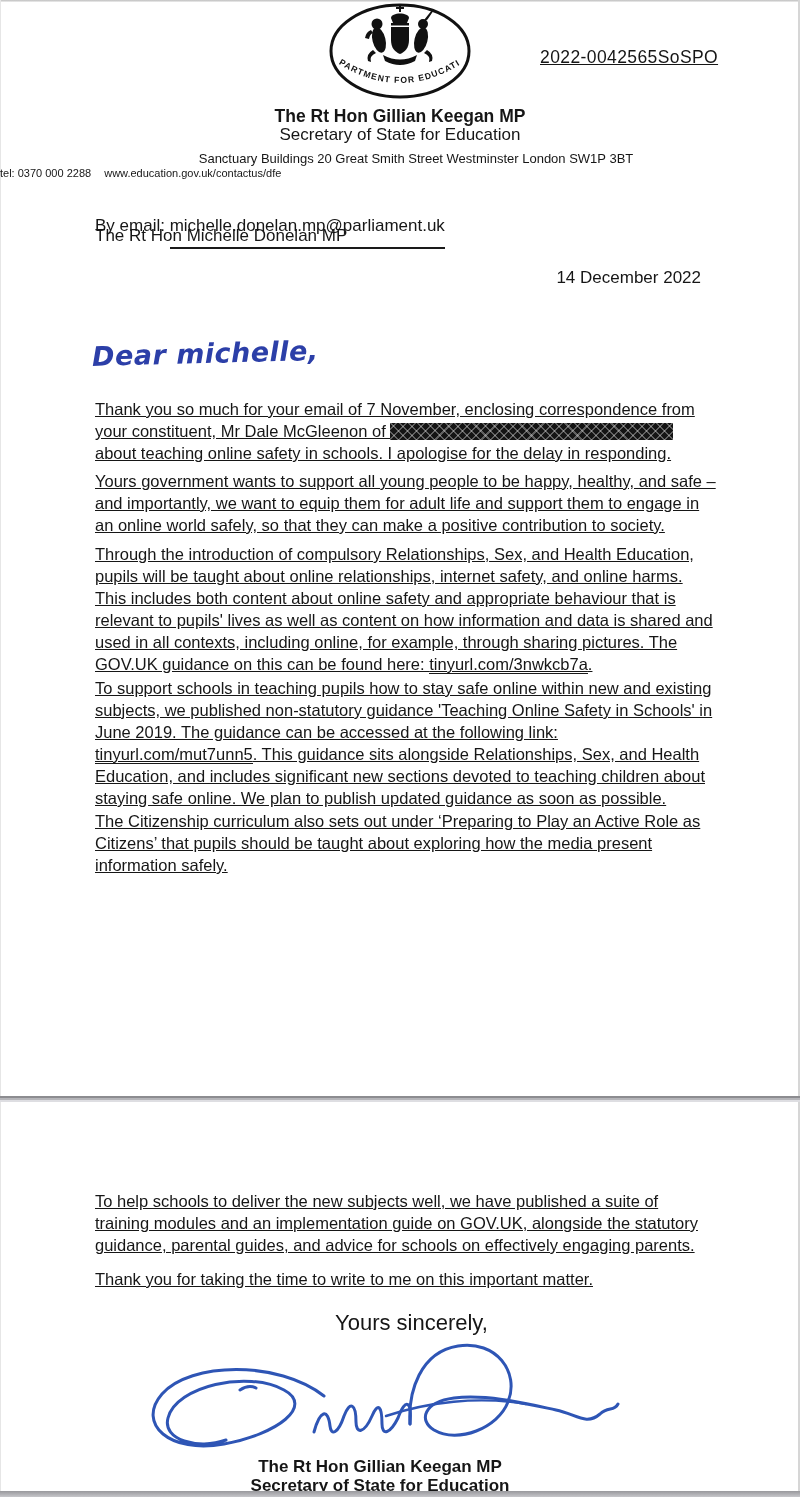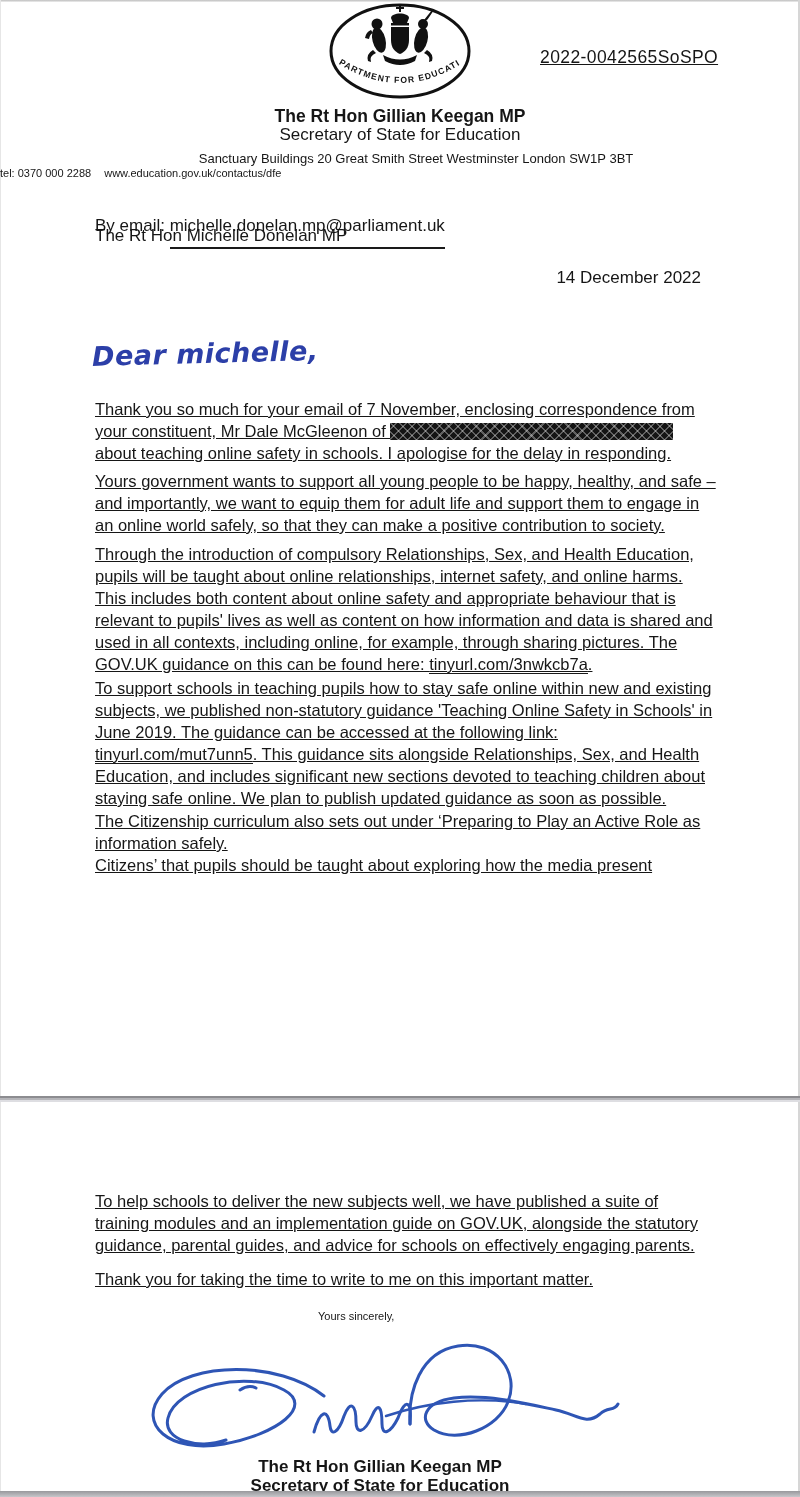--- a/index.html
+++ b/index.html
@@ -47,21 +47,21 @@
   .redacted{
     display:inline-block;vertical-align:-3px;
     width:283px;height:17px;
     background-color:#141414;
     background-image:
       repeating-linear-gradient(45deg,transparent 0 5px,rgba(255,255,255,.32) 5px 6.5px),
       repeating-linear-gradient(-45deg,transparent 0 5px,rgba(255,255,255,.32) 5px 6.5px);
   }
   .doc-link{color:inherit;text-decoration:none;border-bottom:1.5px solid #1a1a1a;text-align:center;}
 
-  .valediction{position:absolute;left:318px;top:1310px;font-size:11px;}
+  .valediction{position:absolute;left:335px;top:1310px;font-size:22px;}
   .signature{position:absolute;left:128px;top:1332px;width:492px;height:140px;}
   .closing-name{position:absolute;left:130px;top:1457px;width:500px;text-align:center;font-size:17px;font-weight:bold;}
   .closing-title{position:absolute;left:130px;top:1476px;width:500px;text-align:center;font-size:17px;font-weight:bold;}
 </style>
 </head>
 <body>
 
 <div class="page">
   <div class="edge-top"></div>
   <div class="edge-left"></div>
@@ -145,22 +145,22 @@
     <div class="line">To support schools in teaching pupils how to stay safe online within new and existing</div>
     <div class="line">subjects, we published non-statutory guidance 'Teaching Online Safety in Schools' in</div>
     <div class="line">June 2019. The guidance can be accessed at the following link:</div>
     <div class="line"><a class="doc-link">tinyurl.com/mut7unn5</a><span>. This guidance sits alongside Relationships, Sex, and Health</span></div>
     <div class="line">Education, and includes significant new sections devoted to teaching children about</div>
     <div class="line">staying safe online. We plan to publish updated guidance as soon as possible.</div>
   </div>
 
   <div class="para p5">
     <div class="line">The Citizenship curriculum also sets out under ‘Preparing to Play an Active Role as</div>
+    <div class="line">Citizens’ that pupils should be taught about exploring how the media present</div>
     <div class="line">information safely.</div>
-    <div class="line">Citizens’ that pupils should be taught about exploring how the media present</div>
   </div>
 
   <div class="page-break"></div>
 
   <div class="para p6">
     <div class="line">To help schools to deliver the new subjects well, we have published a suite of</div>
     <div class="line">training modules and an implementation guide on GOV.UK, alongside the statutory</div>
     <div class="line">guidance, parental guides, and advice for schools on effectively engaging parents.</div>
   </div>
 

